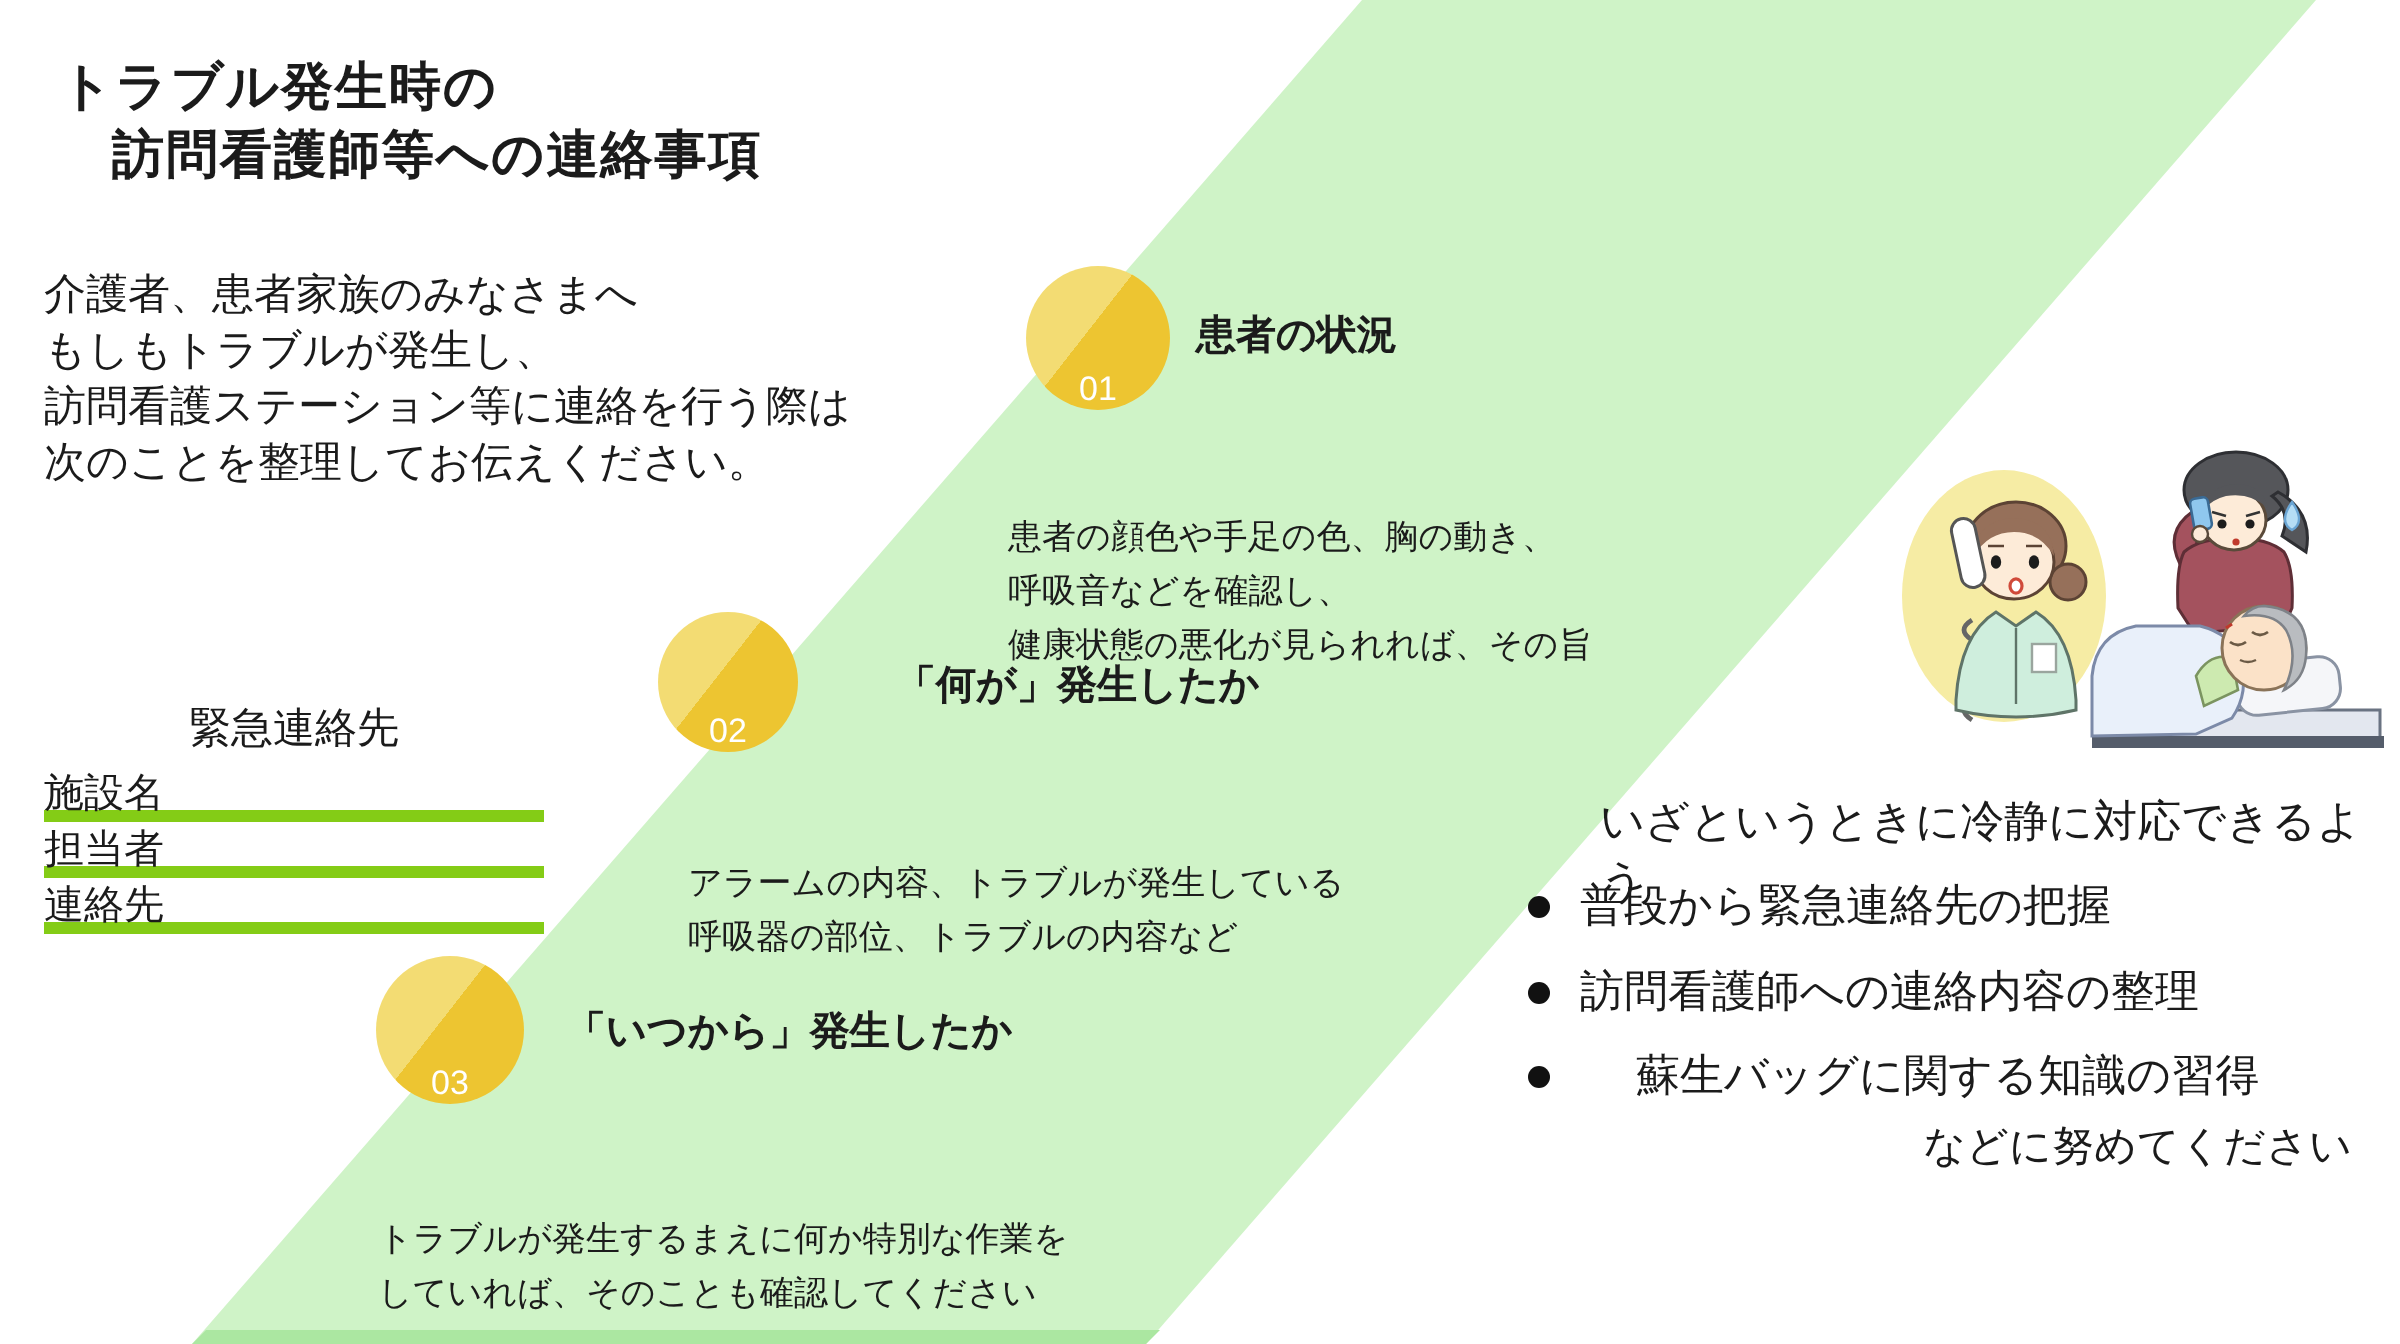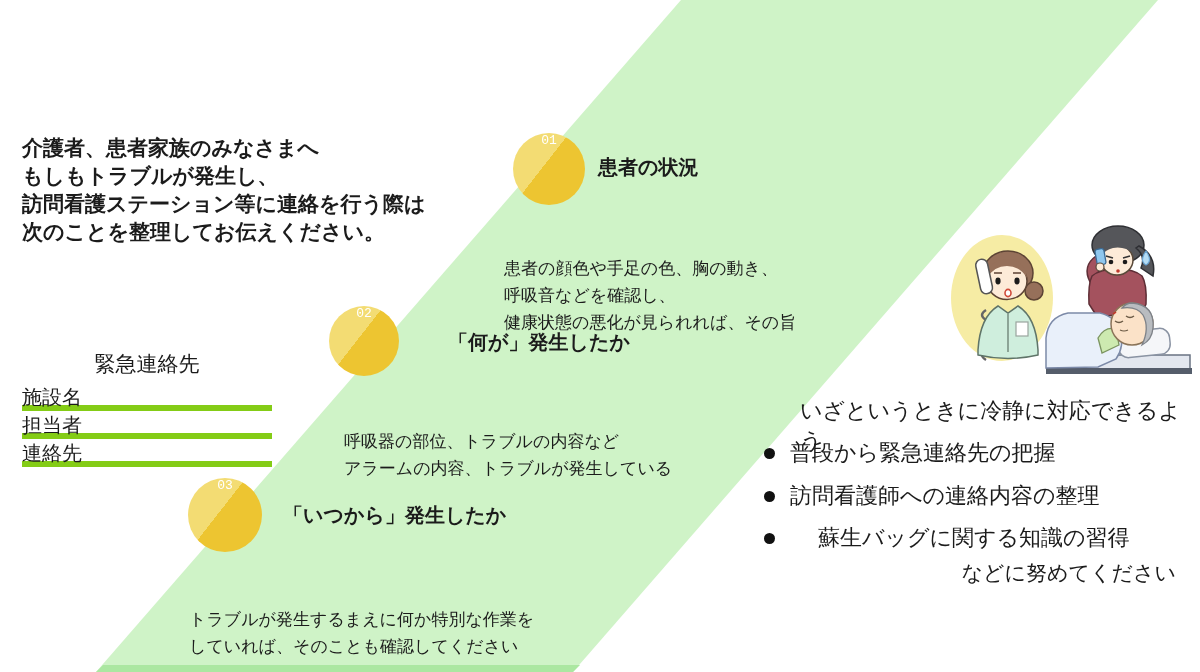--- a/index.html
+++ b/index.html
@@ -9,31 +9,31 @@
     background:#ffffff; color:#1b1b1b;
     font-family:"Liberation Sans", sans-serif;
   }
   .band-svg { position:absolute; left:0; top:0; width:1200px; height:672px; }
 
   .abs { position:absolute; }
 
   .page-title { left:30px; top:26px; font-size:26px; font-weight:700; line-height:34px; letter-spacing:1px; }
   .page-title .line2 { padding-left:26px; }
 
-  .intro { left:22px; top:134px; font-size:21px; line-height:28px;font-weight:bold; }
+  .intro { left:22px; top:134px; font-size:21px; line-height:28px; }
 
   .contacts { left:22px; top:350px; font-size:20px; }
   .contacts .c-head { font-size:21px; margin-bottom:5px;text-align:center; }
   .contacts .c-row { width:250px; height:28px; border-bottom:6px solid #84cc16; line-height:28px; }
 
   .badge {
     border-radius:50%;
     background:linear-gradient(128deg, #f3dc73 44%, #edc531 44%);
-    display:flex; align-items:flex-start; justify-content:center;
-    color:#ffffff; font-size:13px;font-family:Liberation Mono, monospace;
+    display:flex; align-items:flex-end; justify-content:center;
+    color:#ffffff; font-size:17px;
   }
   .badge1 { left:513px; top:133px; width:72px; height:72px; }
   .badge2 { left:329px; top:306px; width:70px; height:70px; }
   .badge3 { left:188px; top:478px; width:74px; height:74px; }
 
   .step-title { font-size:20px; font-weight:700;text-align:center; }
   .stitle1 { left:598px; top:154px; }
   .stitle2 { left:448px; top:329px; }
   .stitle3 { left:283px; top:502px; }
 
@@ -53,20 +53,24 @@
 </head>
 <body>
 
 <div class="canvas">
 
   <svg class="band-svg" viewBox="0 0 1200 672" aria-hidden="true">
     <polygon points="681,0 1158,0 573,672 96,672" fill="#cff3c7"></polygon>
     <polygon points="103,665 580,665 573,672 96,672" fill="#abe7a1"></polygon>
   </svg>
 
+  <div class="abs page-title">
+    <div class="line1">トラブル発生時の</div>
+    <div class="line2">訪問看護師等への連絡事項</div>
+  </div>
 
   <div class="abs intro">
     <div>介護者、患者家族のみなさまへ</div>
     <div>もしもトラブルが発生し、</div>
     <div>訪問看護ステーション等に連絡を行う際は</div>
     <div>次のことを整理してお伝えください。</div>
   </div>
 
   <div class="abs contacts">
     <div class="c-head">緊急連絡先</div>
@@ -89,22 +93,22 @@
     <div>患者の顔色や手足の色、胸の動き、</div>
     <div>呼吸音などを確認し、</div>
     <div>健康状態の悪化が見られれば、その旨</div>
   </div>
 
   <div class="abs badge badge2">
     <span>02</span>
   </div>
   <div class="abs step-title stitle2">「何が」発生したか</div>
   <div class="abs step-body sbody2">
+    <div>アラームの内容、トラブルが発生している</div>
     <div>呼吸器の部位、トラブルの内容など</div>
-    <div>アラームの内容、トラブルが発生している</div>
   </div>
 
   <div class="abs badge badge3">
     <span>03</span>
   </div>
   <div class="abs step-title stitle3">「いつから」発生したか</div>
   <div class="abs step-body sbody3">
     <div>トラブルが発生するまえに何か特別な作業を</div>
     <div>していれば、そのことも確認してください</div>
   </div>

